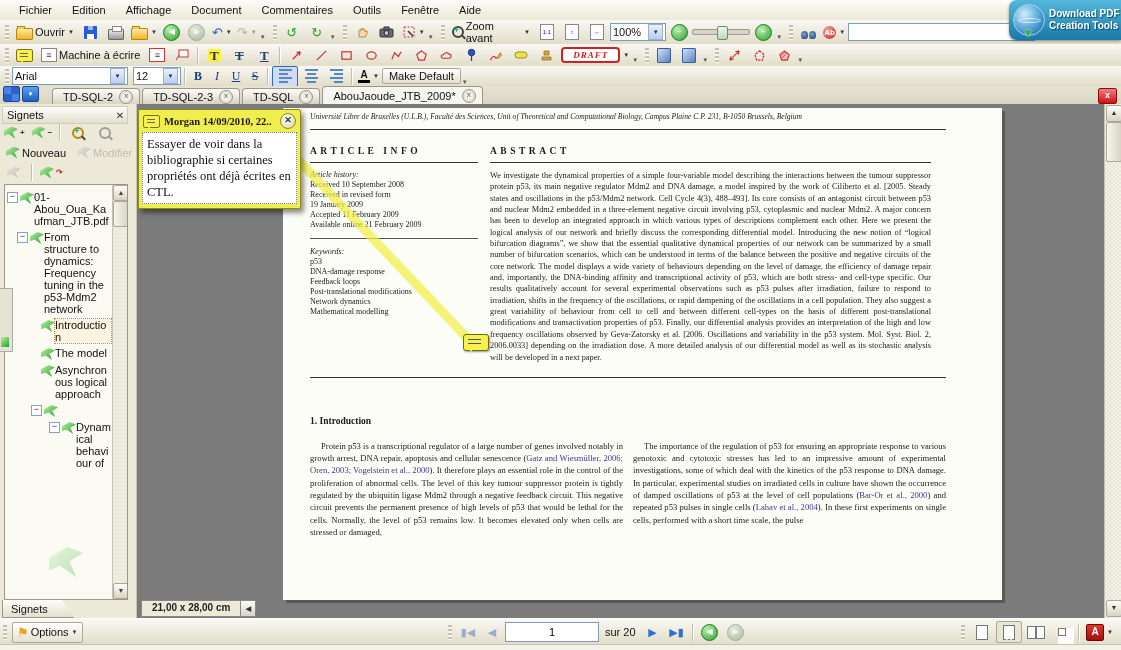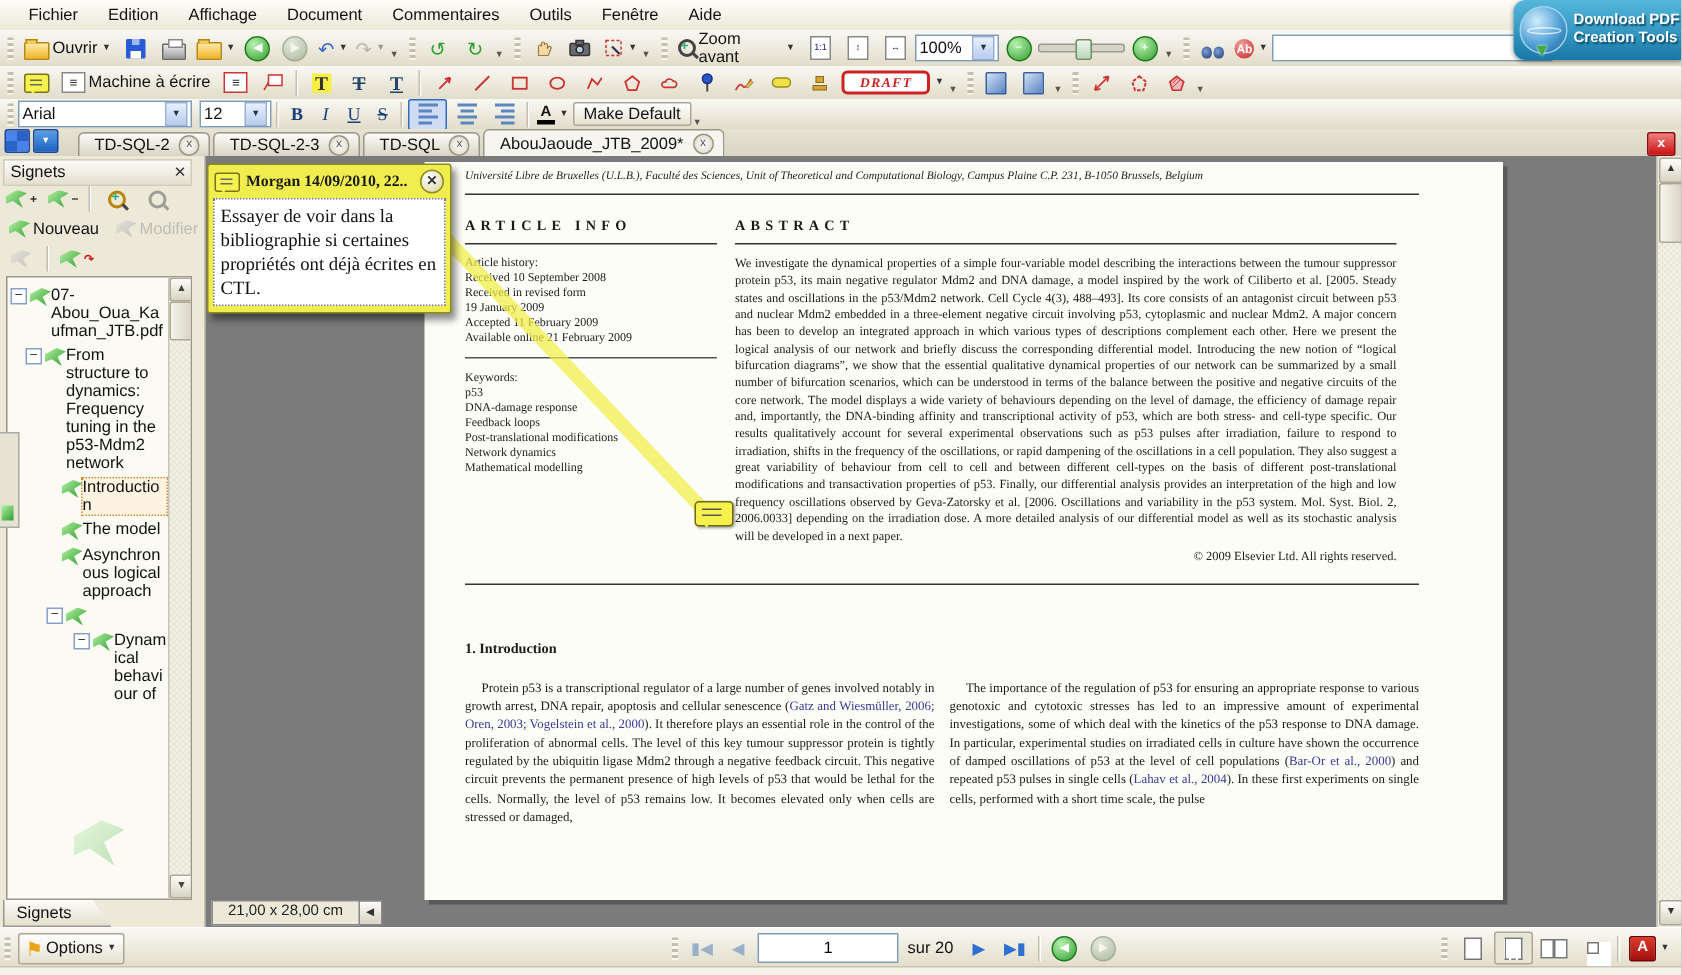--- a/index.html
+++ b/index.html
@@ -108,40 +108,40 @@
   
   .docarea{position:absolute;left:137px;top:0;width:968px;height:514px;background:#7b7b7b;overflow:hidden;}
   .page{position:absolute;left:146px;top:4px;width:719px;height:492px;background:#fdfdf8;box-shadow:3px 3px 0 #595959;overflow:hidden;
         font-family:"Liberation Serif",serif;color:#1a1a1a;}
   .page-pad{padding:4px 56px 0 27px;}
   .affil{font-style:italic;font-size:7.6px;color:#222;border-bottom:1px solid #333;padding-bottom:8px;}
   .infoabs{display:flex;gap:12px;margin-top:16px;border-bottom:1px solid #333;padding-bottom:14px;}
   .col-info{width:168px;flex:none;font-size:8px;line-height:10px;}
   .col-abs{width:441px;flex:none;}
   .h-caps{font-size:9.5px;font-weight:bold;letter-spacing:3.5px;border-bottom:1px solid #333;padding-bottom:6px;margin-bottom:7px;}
-  .ital{}
+  .ital{font-style:italic;}
   .hist{border-bottom:1px solid #555;padding-bottom:8px;margin-bottom:8px;}
   .abs-text{font-size:8.3px;line-height:11.35px;text-align:justify;}
   .copyright{font-size:8.3px;text-align:right;margin-top:3px;}
   .intro{margin-top:38px;}
   .intro h3{font-size:9.5px;margin:0 0 14px 0;}
   .cols2{display:flex;gap:10px;}
   .icol{width:313px;flex:none;font-size:8.6px;line-height:12.3px;text-align:justify;}
   .indent{text-indent:11px;}
   .cite{color:#3a3a94;}
   .connector{position:absolute;left:158px;top:46px;width:262px;height:9px;background:rgba(240,238,70,.72);transform:rotate(46.5deg);transform-origin:0 0;z-index:5;}
   .page-bubble{position:absolute;left:326px;top:230px;width:24px;height:15px;background:#f7f14e;border:1px solid #6e6a10;border-radius:3px;z-index:6;box-shadow:1px 1px 2px rgba(0,0,0,.4);}
   .page-bubble::after{content:"";position:absolute;left:3px;bottom:-6px;border:4px solid transparent;border-top:6px solid #f7f14e;}
   .page-bubble::before{content:"";position:absolute;left:4px;top:4px;width:13px;height:1px;background:#555;box-shadow:0 4px 0 #555;}
   
   .popup{position:absolute;left:1px;top:5px;width:161px;background:#f0ee4e;border:1px solid #8f8a1a;border-radius:2px;box-shadow:3px 4px 5px rgba(0,0,0,.45);z-index:10;font-family:Liberation Serif, serif;}
   .popup-head{display:flex;align-items:center;gap:4px;padding:3px 4px 2px 4px;font-size:10.5px;font-weight:bold;color:#1a1a1a;}
   .popup-x{margin-left:auto;width:14px;height:14px;border-radius:50%;background:radial-gradient(circle at 35% 30%,#fff,#d8d49e);border:1px solid #8f8a1a;font-size:9px;line-height:12px;text-align:center;color:#333;}
   .popup-body{margin:1px 3px 4px 3px;background:#fff;border:1px dotted #777;padding:3px 4px;font-size:12.5px;line-height:16px;color:#111;}
-  .sizebox{position:absolute;left:4px;top:496px;display:flex;z-index:12;}
+  .sizebox{position:absolute;left:4px;top:496px;display:flex;z-index:12;font-weight:bold;}
   .sizebox .txt{background:#ece9d8;border:1px solid #888;font-size:10px;padding:1px 10px;color:#222;}
   .sizebox .btn{width:14px;background:linear-gradient(#fdfcf9,#d8d4c4);border:1px solid #888;border-left:none;font-size:7px;text-align:center;line-height:15px;color:#333;}
   
   .mainsb{position:absolute;right:0;top:0;width:16px;height:514px;background:repeating-conic-gradient(#f3f1e6 0 25%,#e9e6d6 0 50%) 0 0/4px 4px;border-left:1px solid #c8c4b4;}
   .mainsb .btn{position:absolute;left:1px;width:14px;height:15px;background:linear-gradient(#fdfcf9,#d8d4c4);border:1px solid #aca899;border-radius:2px;font-size:7px;text-align:center;line-height:14px;color:#333;}
   .mainsb .thumb{position:absolute;left:1px;top:18px;width:14px;height:38px;background:linear-gradient(90deg,#f7f5ec,#d8d4c4);border:1px solid #aca899;border-radius:2px;}
   
   .bottombar{position:absolute;left:0;top:618px;width:100%;height:26px;background:linear-gradient(#f9f8f3,#e2ddc9);border-top:1px solid #fff;display:flex;align-items:center;}
   .flag{color:#e8a317;font-size:13px;line-height:1;}
   .navbtn{display:flex;align-items:center;justify-content:center;width:22px;height:19px;font-size:11px;color:#2f6fd0;}
@@ -548,21 +548,21 @@
             <span class="ribbon"></span>
             <span class="mini" style="color:#c22">↷</span>
           </span>
       </div>
 
       <div class="tree">
         <div class="tree-inner">
           <div class="trow">
             <span class="texp">−</span>
             <span class="ribbon" style="margin-top:1px"></span>
-            <span class="tlabel">07-Abou_Oua_Kaufman_JTB.pdf</span>
+            <span class="tlabel">01-Abou_Oua_Kaufman_JTB.pdf</span>
           </div>
           <div class="trow" style="margin-left:10px">
             <span class="texp">−</span>
             <span class="ribbon" style="margin-top:1px"></span>
             <span class="tlabel">From structure to dynamics: Frequency tuning in the p53-Mdm2 network</span>
           </div>
           <div class="trow" style="margin-left:34px">
             <span class="ribbon" style="margin-top:1px"></span>
             <span class="tlabel tsel">Introduction</span>
           </div>
@@ -617,21 +617,20 @@
               <div>p53</div>
               <div>DNA-damage response</div>
               <div>Feedback loops</div>
               <div>Post-translational modifications</div>
               <div>Network dynamics</div>
               <div>Mathematical modelling</div>
             </div>
             <div class="col-abs">
               <div class="h-caps">ABSTRACT</div>
               <div class="abs-text">We investigate the dynamical properties of a simple four-variable model describing the interactions between the tumour suppressor protein p53, its main negative regulator Mdm2 and DNA damage, a model inspired by the work of Ciliberto et al. [2005. Steady states and oscillations in the p53/Mdm2 network. Cell Cycle 4(3), 488–493]. Its core consists of an antagonist circuit between p53 and nuclear Mdm2 embedded in a three-element negative circuit involving p53, cytoplasmic and nuclear Mdm2. A major concern has been to develop an integrated approach in which various types of descriptions complement each other. Here we present the logical analysis of our network and briefly discuss the corresponding differential model. Introducing the new notion of “logical bifurcation diagrams”, we show that the essential qualitative dynamical properties of our network can be summarized by a small number of bifurcation scenarios, which can be understood in terms of the balance between the positive and negative circuits of the core network. The model displays a wide variety of behaviours depending on the level of damage, the efficiency of damage repair and, importantly, the DNA-binding affinity and transcriptional activity of p53, which are both stress- and cell-type specific. Our results qualitatively account for several experimental observations such as p53 pulses after irradiation, failure to respond to irradiation, shifts in the frequency of the oscillations, or rapid dampening of the oscillations in a cell population. They also suggest a great variability of behaviour from cell to cell and between different cell-types on the basis of different post-translational modifications and transactivation properties of p53. Finally, our differential analysis provides an interpretation of the high and low frequency oscillations observed by Geva-Zatorsky et al. [2006. Oscillations and variability in the p53 system. Mol. Syst. Biol. 2, 2006.0033] depending on the irradiation dose. A more detailed analysis of our differential model as well as its stochastic analysis will be developed in a next paper.</div>
-              <div class="copyright">© 2009 Elsevier Ltd. All rights reserved.</div>
             </div>
           </div>
           <div class="intro">
             <h3>1. Introduction</h3>
             <div class="cols2">
               <div class="icol indent"><span>Protein p53 is a transcriptional regulator of a large number of genes involved notably in growth arrest, DNA repair, apoptosis and cellular senescence (</span><span class="cite">Gatz and Wiesmüller, 2006; Oren, 2003; Vogelstein et al., 2000</span><span>). It therefore plays an essential role in the control of the proliferation of abnormal cells. The level of this key tumour suppressor protein is tightly regulated by the ubiquitin ligase Mdm2 through a negative feedback circuit. This negative circuit prevents the permanent presence of high levels of p53 that would be lethal for the cells. Normally, the level of p53 remains low. It becomes elevated only when cells are stressed or damaged,</span></div>
               <div class="icol">
                 <div class="indent"><span>The importance of the regulation of p53 for ensuring an appropriate response to various genotoxic and cytotoxic stresses has led to an impressive amount of experimental investigations, some of which deal with the kinetics of the p53 response to DNA damage. In particular, experimental studies on irradiated cells in culture have shown the occurrence of damped oscillations of p53 at the level of cell populations (</span><span class="cite">Bar-Or et al., 2000</span><span>) and repeated p53 pulses in single cells (</span><span class="cite">Lahav et al., 2004</span><span>). In these first experiments on single cells, performed with a short time scale, the pulse</span></div>
               </div>
             </div>

